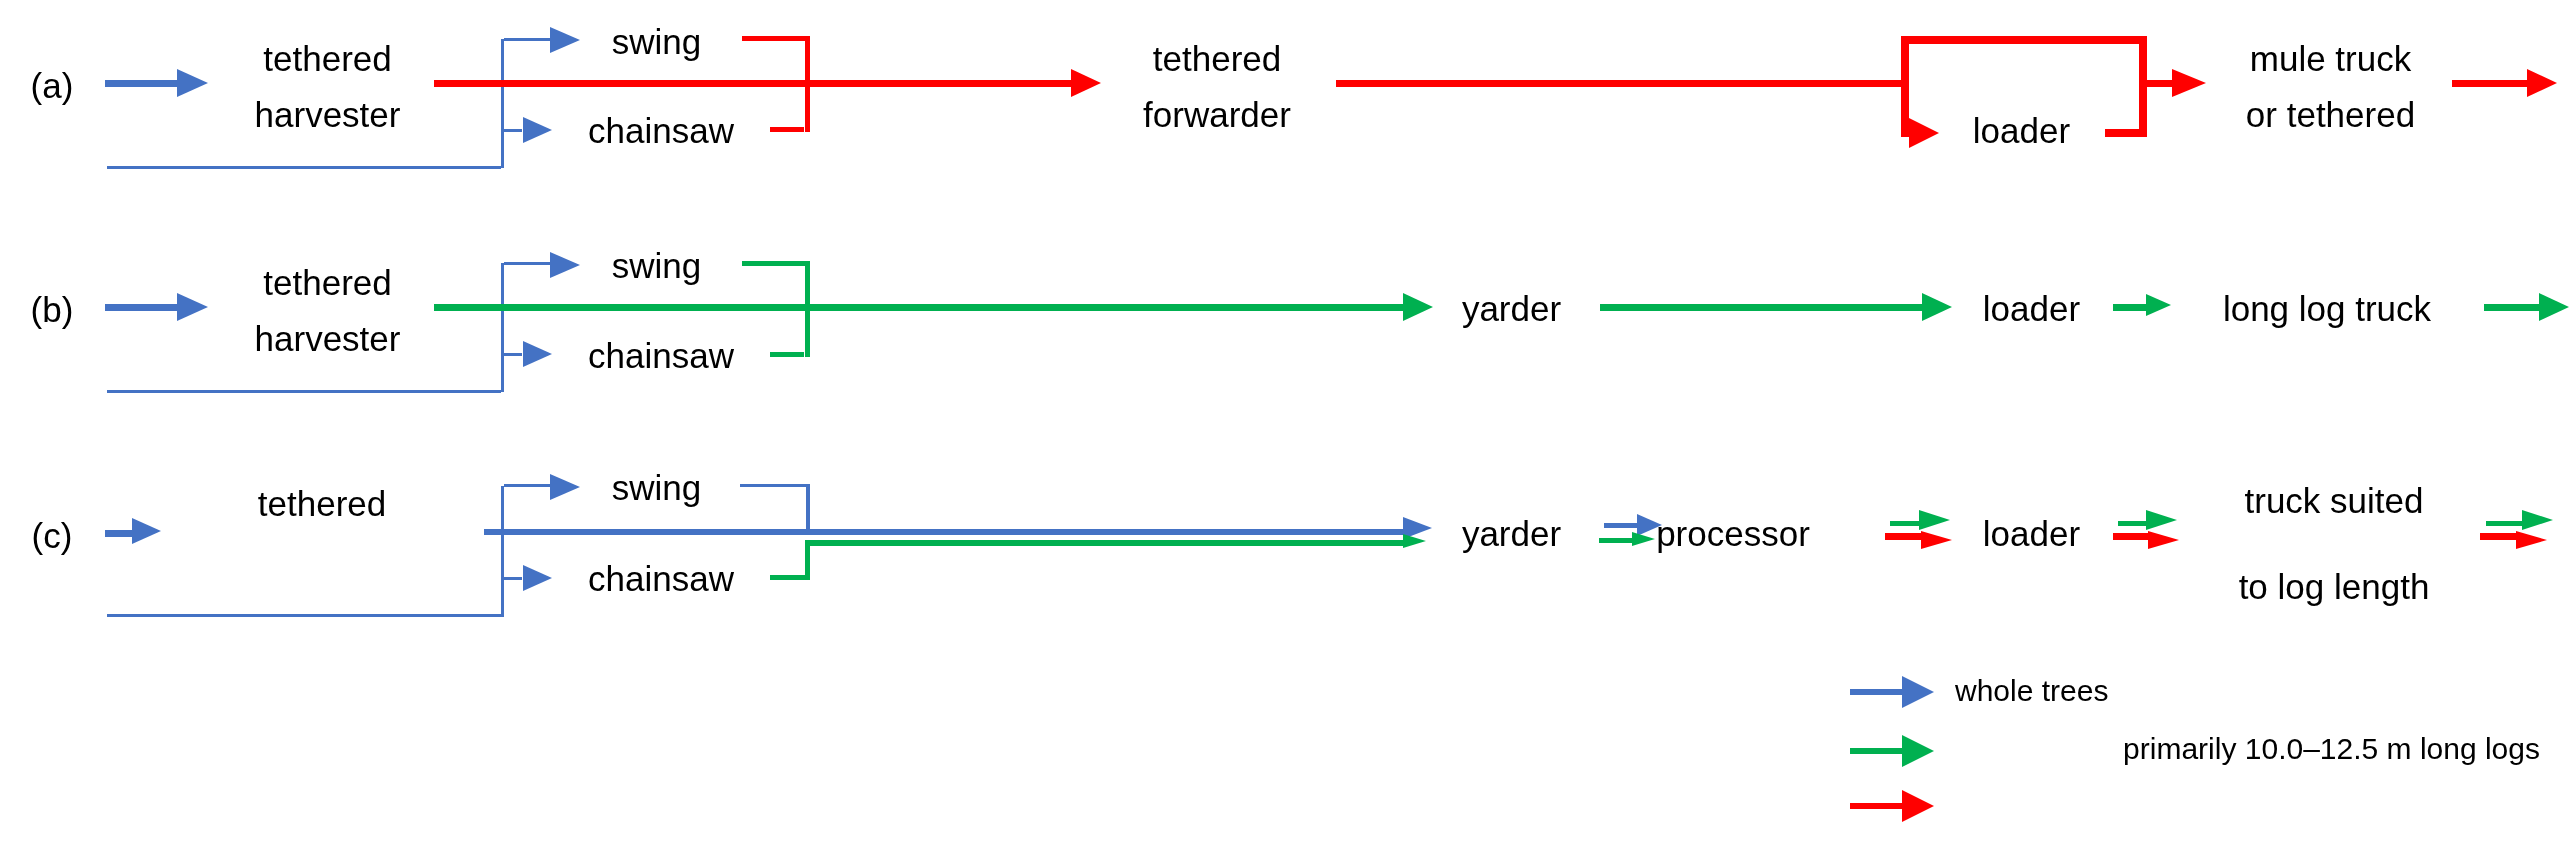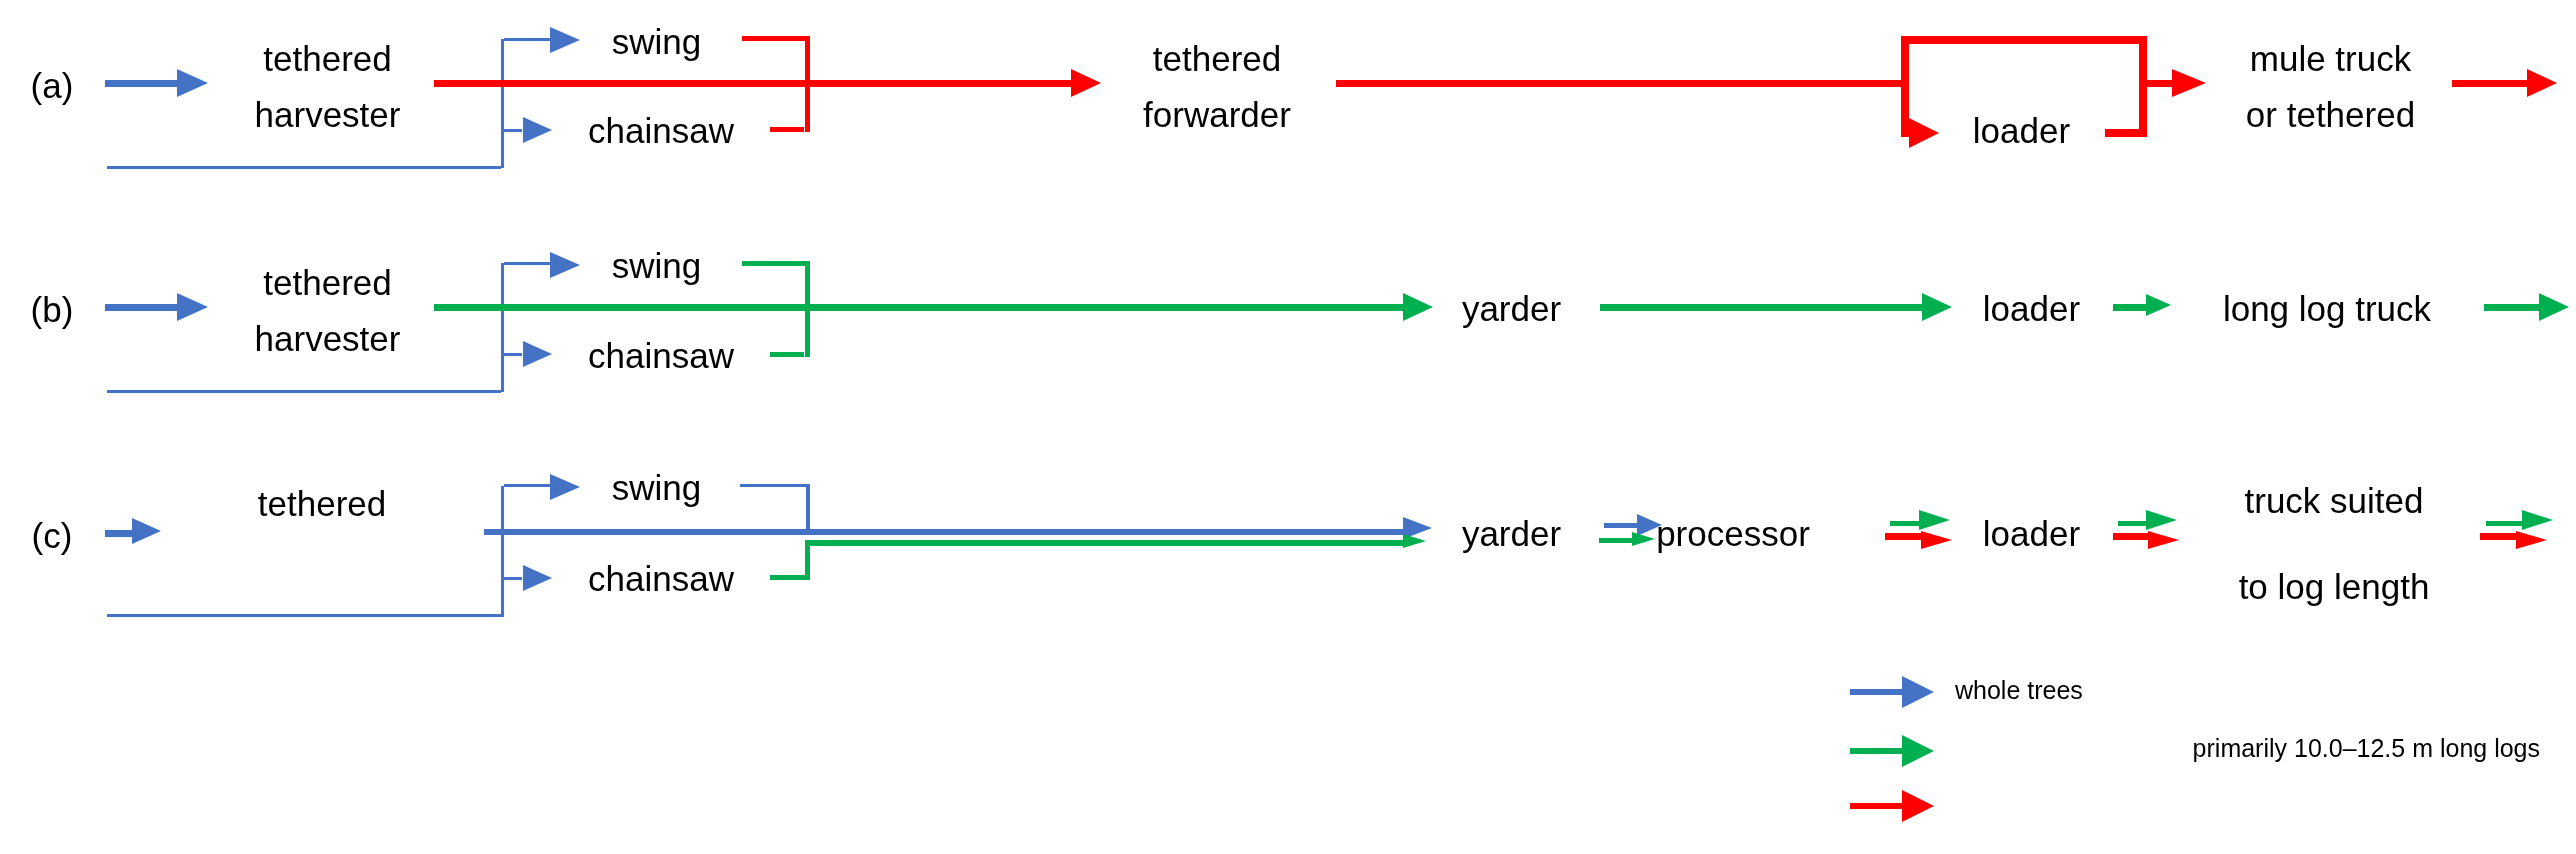--- a/index.html
+++ b/index.html
@@ -8,21 +8,21 @@
   .ln{position:absolute;}
   .bg-blue{background:var(--blue);}
   .bg-green{background:var(--green);}
   .bg-red{background:var(--red);}
   .tri{position:absolute;width:0;height:0;border-style:solid;border-color:transparent;}
   .tri-blue{border-left-color:var(--blue);}
   .tri-green{border-left-color:var(--green);}
   .tri-red{border-left-color:var(--red);}
   .lbl{position:absolute;font:35px/1.06 "Liberation Sans",sans-serif;color:#000;
        text-align:center;white-space:nowrap;}
-  .lbl.sm{font-size:25px;line-height:31px;text-align:left;}
+  .lbl.sm{font-size:30px;line-height:31px;text-align:left;}
 </style>
 </head>
 <body>
 
 <div class="canvas">
 
   <div class="lbl" style="left:19.5px;top:67px;width:65px;">(a)</div>
   <div class="ln bg-blue" style="left:105px;top:80px;width:73px;height:6.5px;"></div>
   <div class="tri tri-blue" style="left:177px;top:69px;border-width:14.3px 0 14.3px 31px;"></div>
   <div class="lbl" style="left:230px;top:40px;width:195px;">tethered</div>

